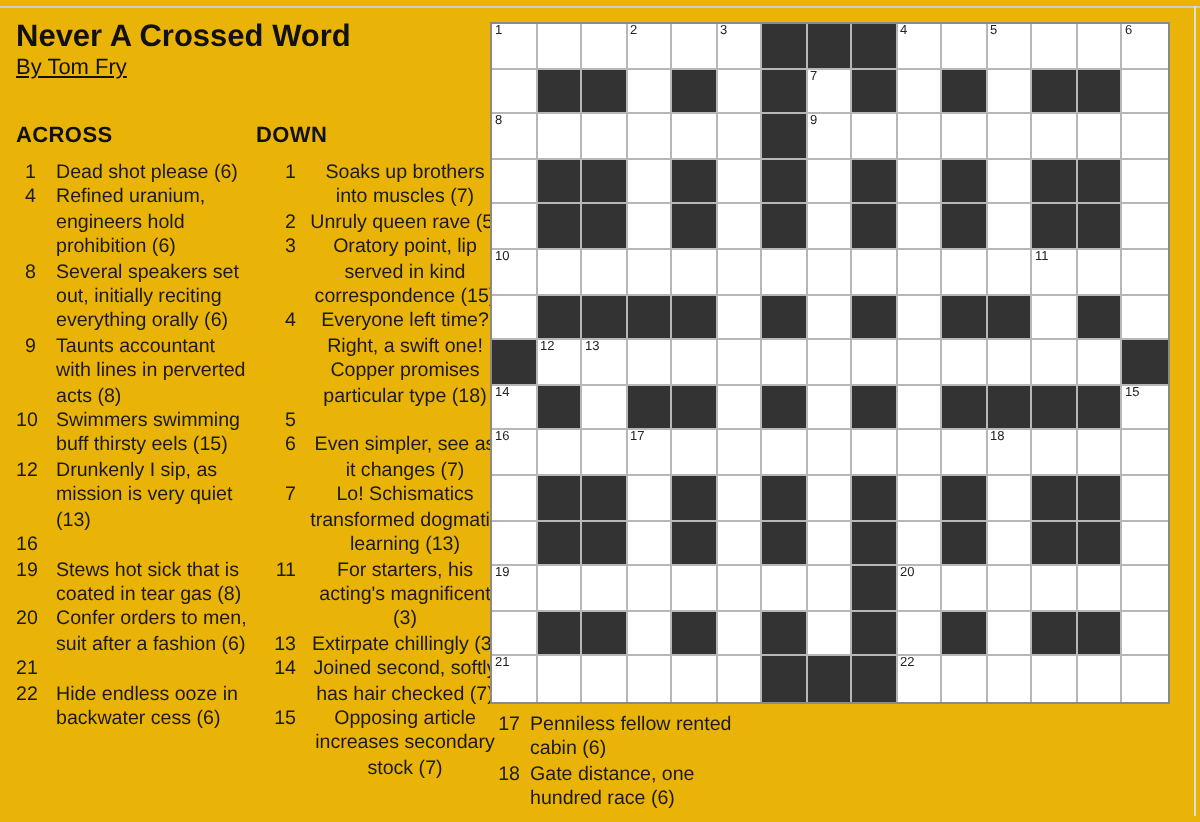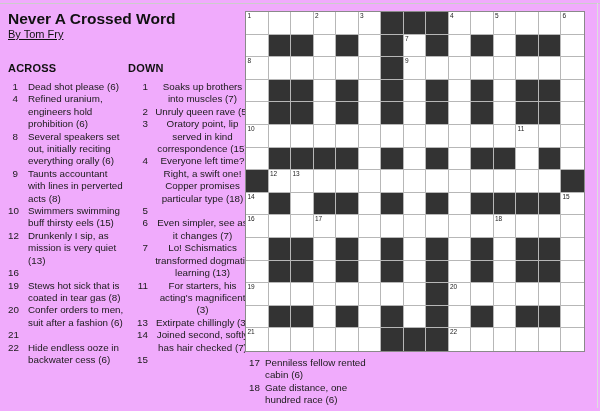--- a/index.html
+++ b/index.html
@@ -1,16 +1,16 @@
 <!DOCTYPE html>
 <html><head>
 <meta charset="utf-8">
 <style>
   html,body{margin:0;padding:0;background:#fff;}
-  .page{position:relative;width:600px;height:411px;background:#f0abfc;overflow:hidden;
+  .page{position:relative;width:600px;height:411px;background:#eab308;overflow:hidden;
         font-family:"Liberation Sans","DejaVu Sans",sans-serif;color:#111;}
   .top-rule{position:absolute;left:0;top:3px;width:600px;height:1px;background:#cccccc;}
   .right-rule{position:absolute;left:597px;top:3px;width:1px;height:405px;background:#dddddd;}
 
   .title{position:absolute;left:8px;top:10px;font-size:15.5px;font-weight:700;white-space:nowrap;}
   .byline{position:absolute;left:8px;top:28px;font-size:11px;text-decoration:underline;}
 
   .list-head{position:absolute;top:62px;font-size:11px;font-weight:700;letter-spacing:.2px;}
   .head-across{left:8px;}
   .head-down{left:128px;}
@@ -130,20 +130,21 @@
       <li>
         <span class="cnum">13</span>
         <span class="ctext">Extirpate chillingly (3)</span>
       </li>
       <li>
         <span class="cnum">14</span>
         <span class="ctext">Joined second, softly has hair checked (7)</span>
       </li>
       <li>
         <span class="cnum">15</span>
+        <span class="ctext">Opposing article increases secondary stock (7)</span>
       </li>
     </ul>
   <ul class="clues clues-down-cont" id="down-cont-list">
       <li>
         <span class="cnum">17</span>
         <span class="ctext">Penniless fellow rented cabin (6)</span>
       </li>
       <li>
         <span class="cnum">18</span>
         <span class="ctext">Gate distance, one hundred race (6)</span>

